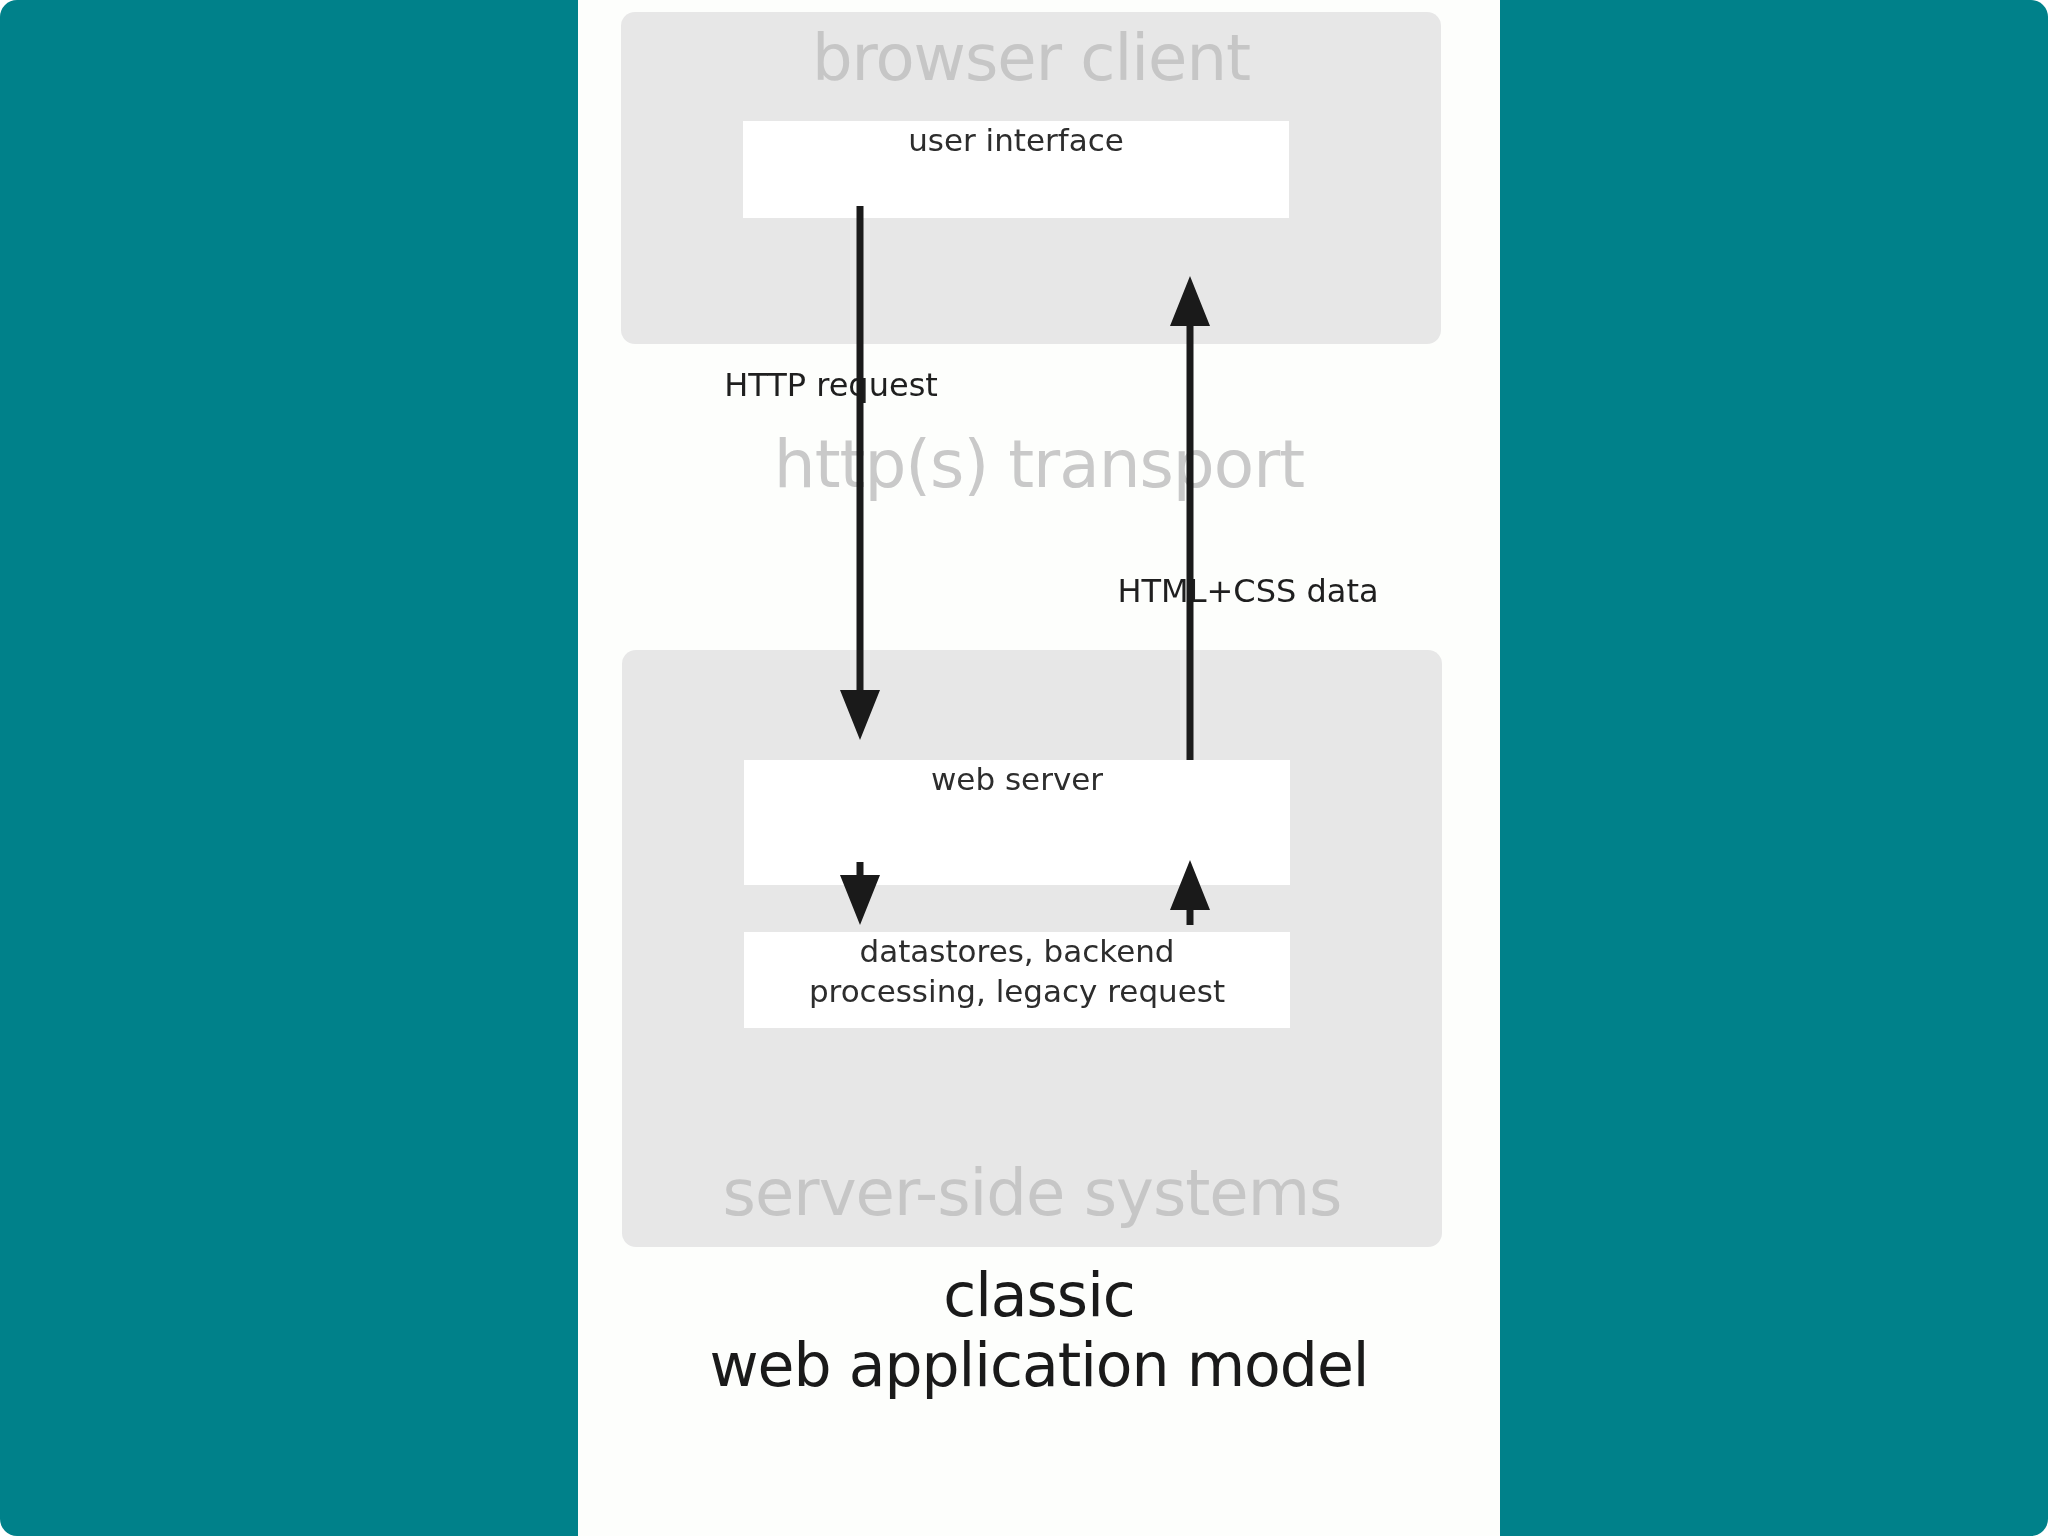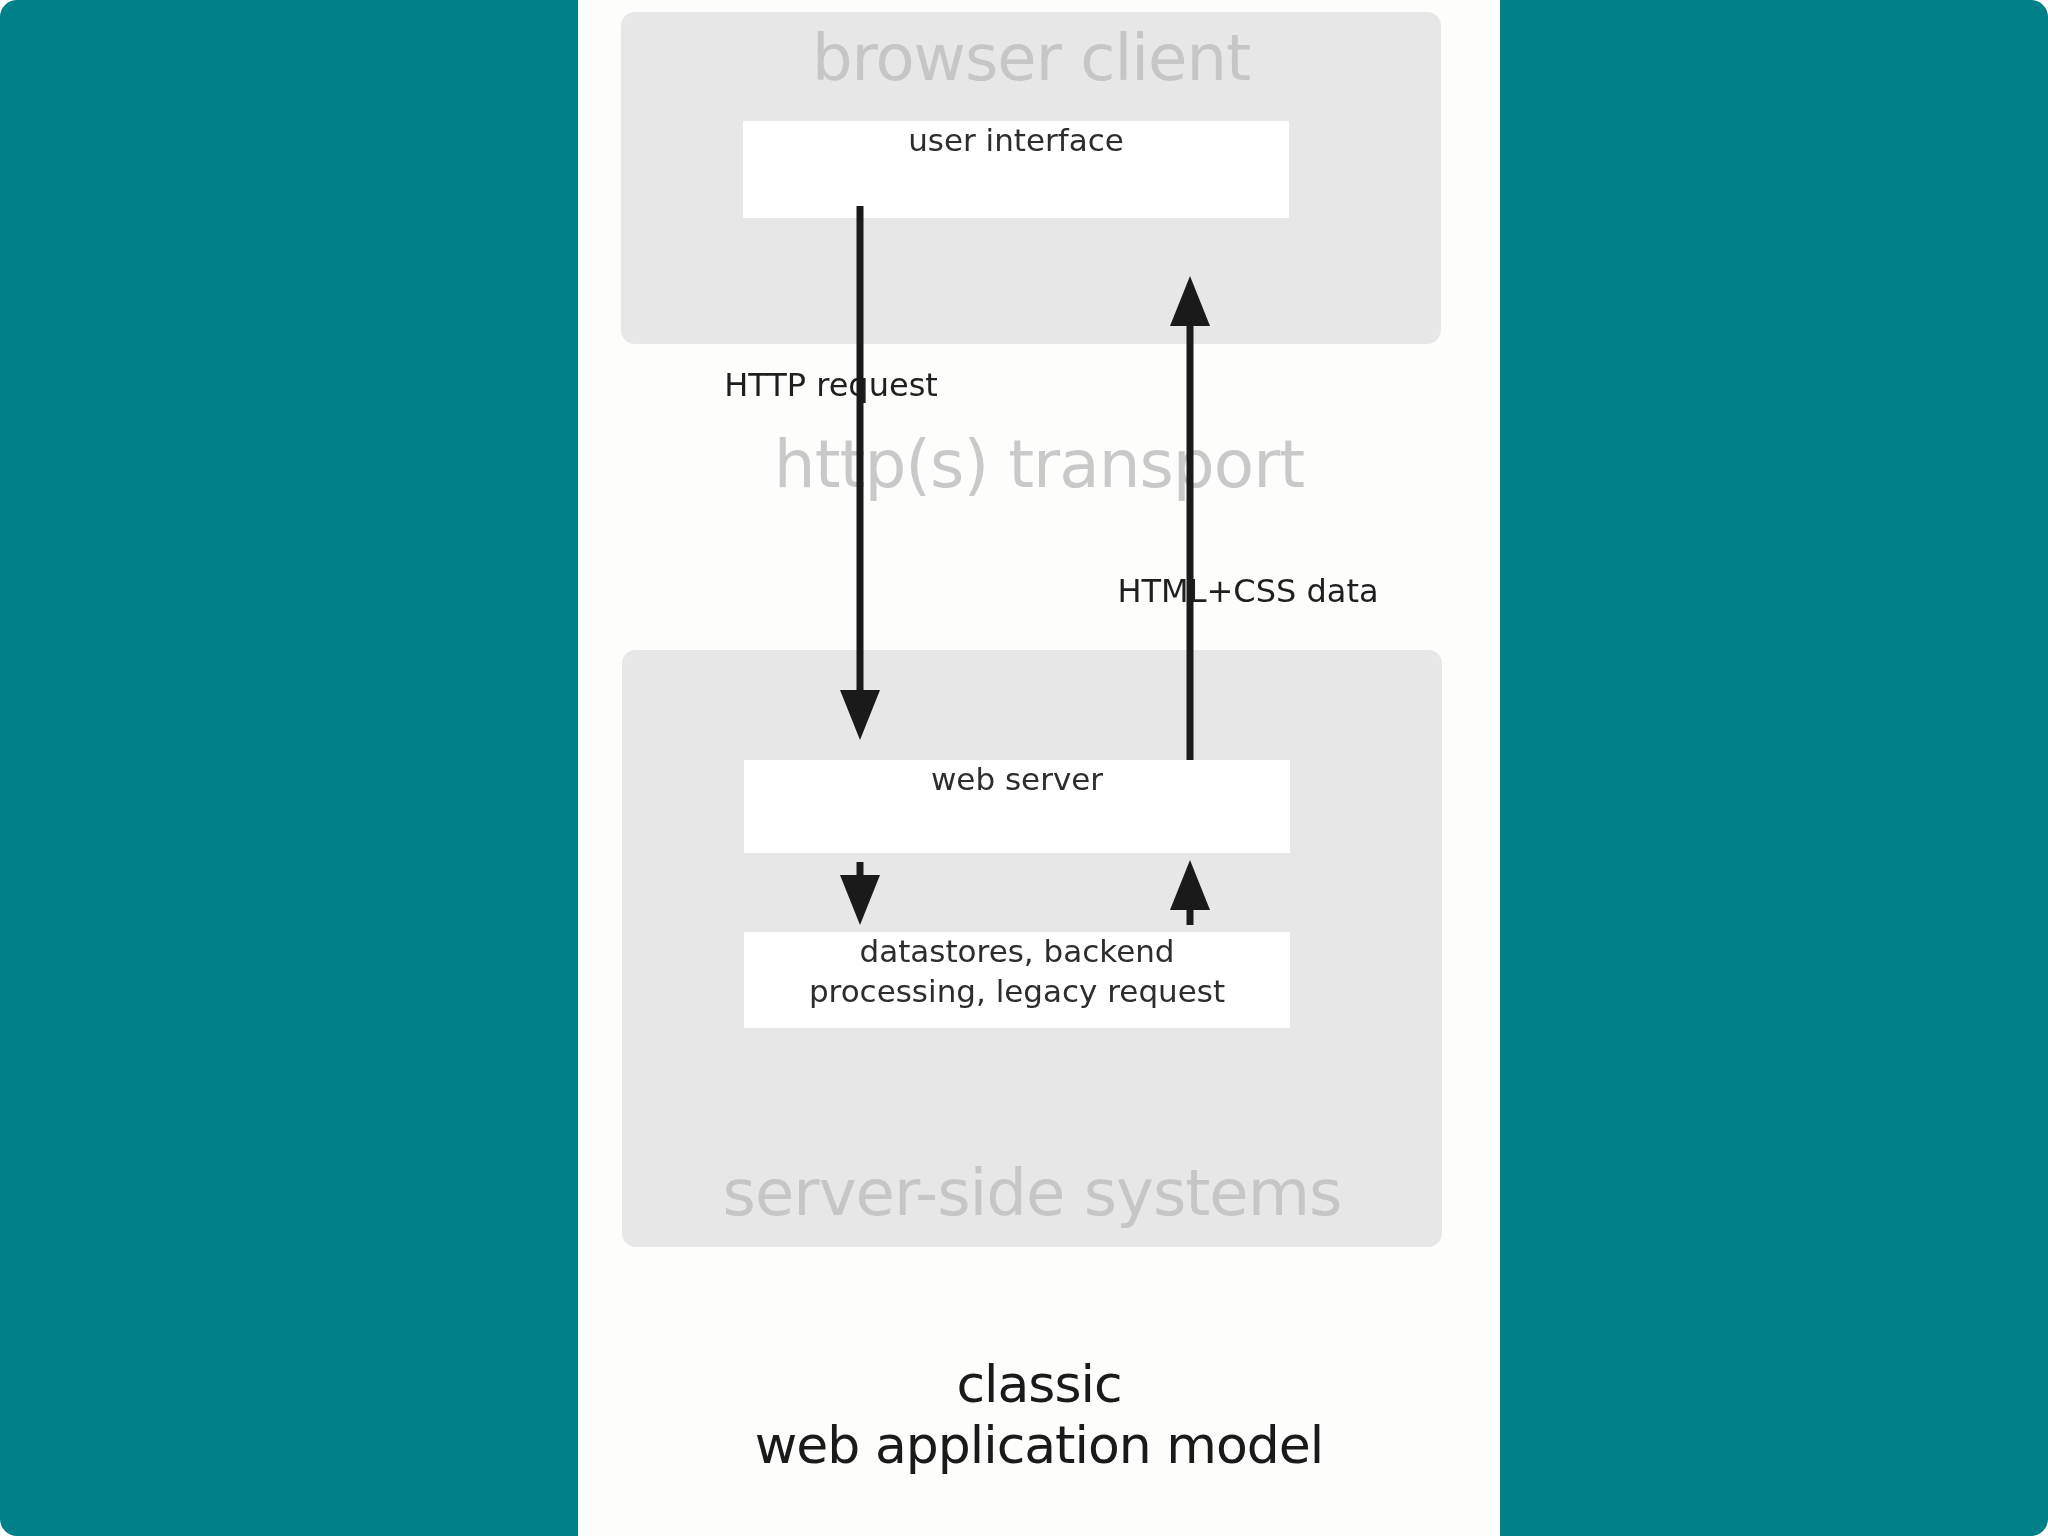--- a/index.html
+++ b/index.html
@@ -81,21 +81,21 @@
   #user-interface-box {
     left: 122px;
     top: 109px;
     width: 546px;
     height: 97px;
   }
   #web-server-box {
     left: 122px;
     top: 110px;
     width: 546px;
-    height: 93px;
+    height: 125px;
   }
   #datastores-box {
     left: 122px;
     top: 273px;
     width: 546px;
     height: 96px;
     margin-top: 9px;
   }
 
   
@@ -144,25 +144,25 @@
     top: 0;
     width: 922px;
     height: 1536px;
     pointer-events: none;
   }
 
   
   #figure-title {
     position: absolute;
     left: 0;
-    top: 1354px;
+    top: 1260px;
     width: 922px;
     text-align: center;
     color: #1a1a1a;
-    font-size: 52px;
+    font-size: 60px;
     line-height: 1.17;
     letter-spacing: -1px;
   }
   #figure-title .title-line { display: block; white-space: nowrap; }
 </style>
 </head>
 <body>
 
 <div id="canvas">
 

